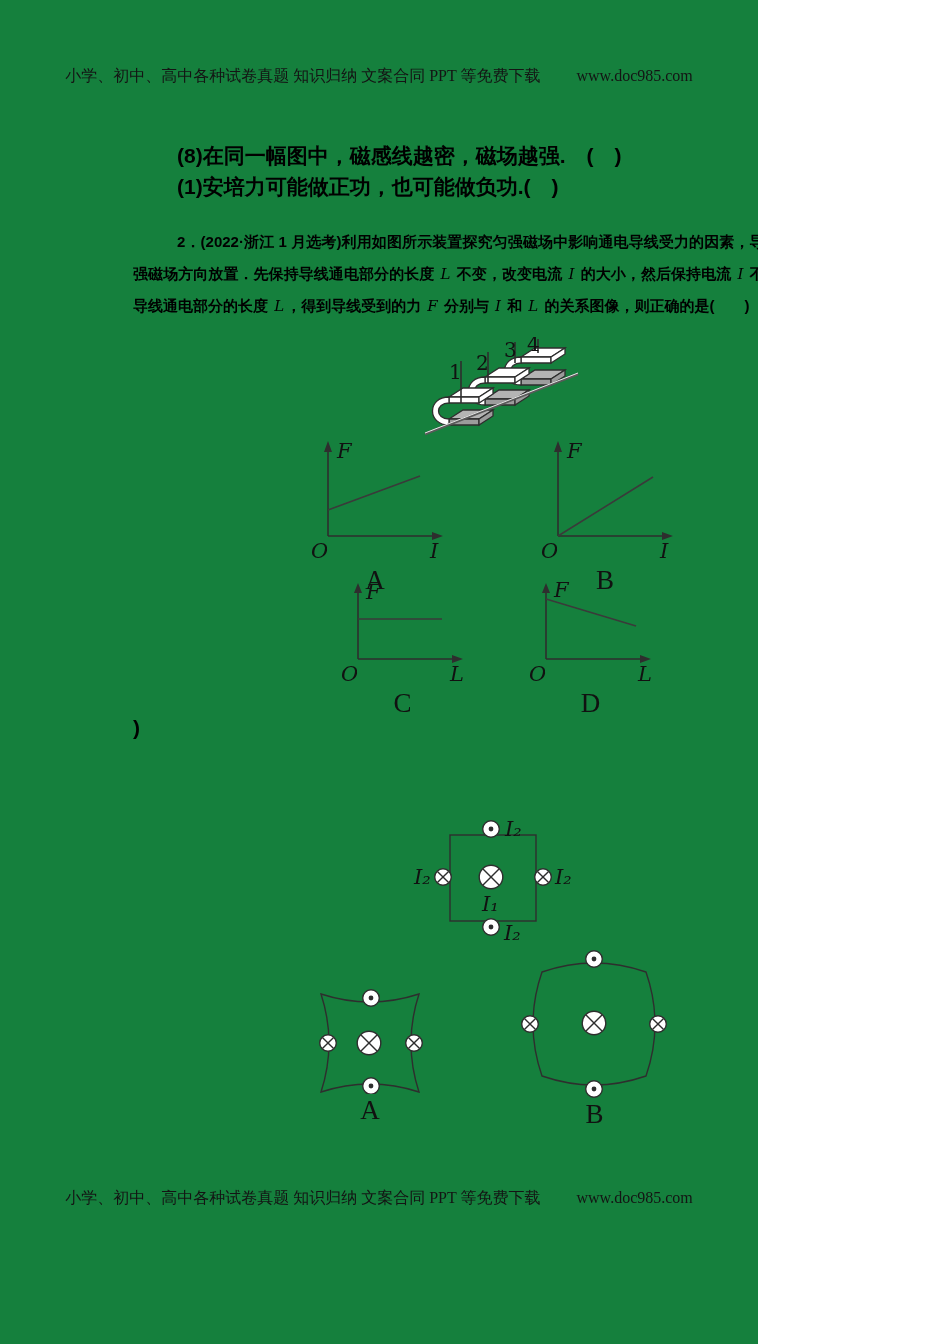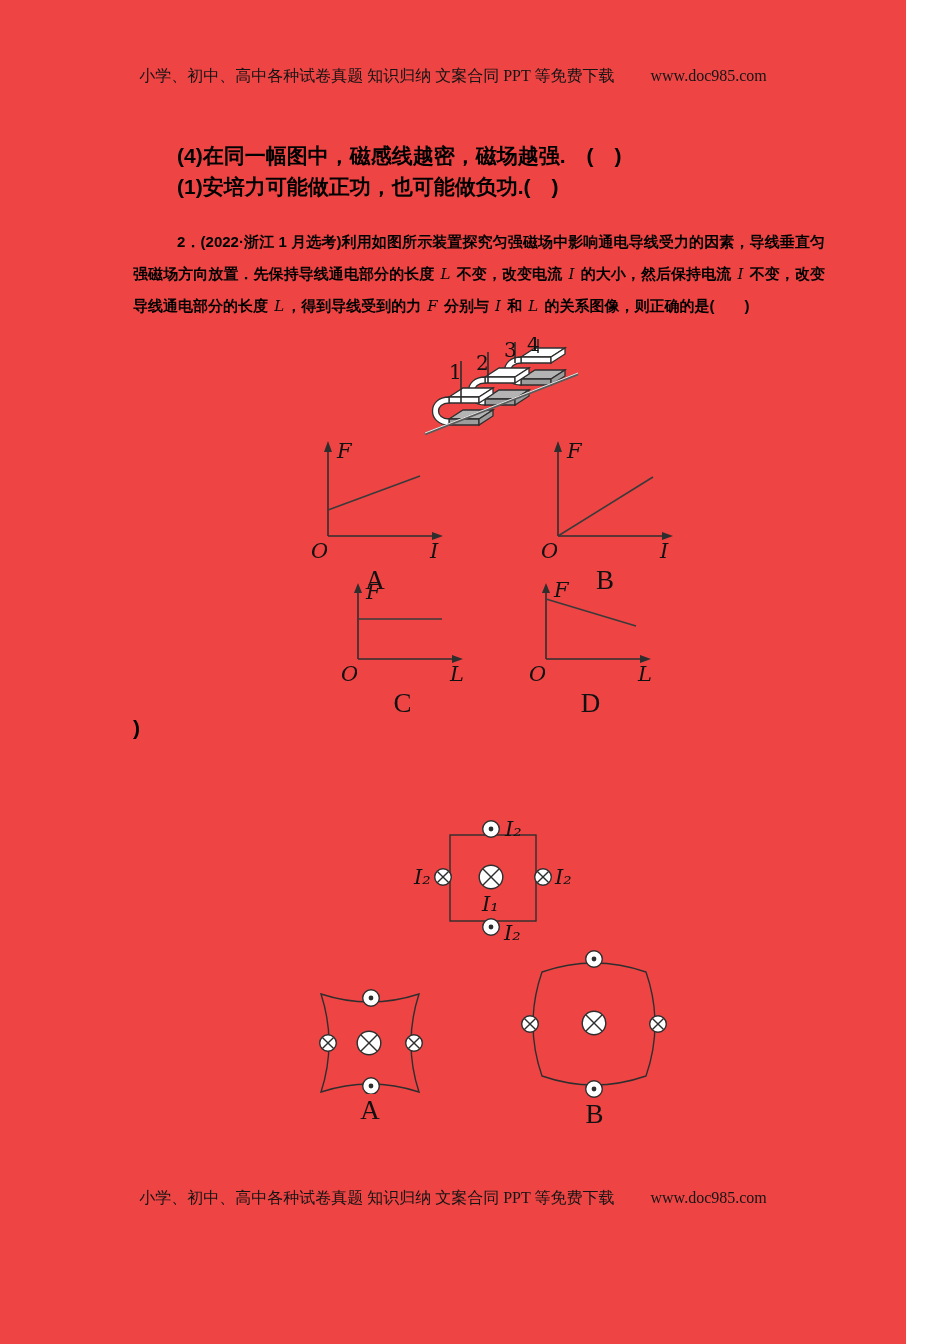--- a/index.html
+++ b/index.html
@@ -1,16 +1,16 @@
 <!DOCTYPE html>
 <html><head>
 <meta charset="utf-8">
 <style>
   html,body{margin:0;padding:0;background:#fff;}
-  .page{position:relative;width:906px;height:1344px;background:#ef4444;overflow:hidden;
+  .page{position:relative;width:758px;height:1344px;background:#15803d;overflow:hidden;
         font-family:"Liberation Sans",sans-serif;color:#000;}
   .watermark{position:absolute;left:0;width:100%;text-align:center;
              font-family:"Liberation Serif","DejaVu Serif",serif;font-size:16px;color:#141414;
              white-space:nowrap;}
   .wm-url{margin-left:36px;}
   .statements{position:absolute;left:133px;top:140px;width:700px;}
   .statements p{margin:0;font-weight:bold;font-size:21px;line-height:31px;text-indent:44px;}
   .para{position:absolute;left:133px;width:692px;font-weight:bold;font-size:15px;
         line-height:31.5px;text-align:justify;text-indent:44px;margin:0;}
   .q3wrap{position:absolute;left:133px;top:712px;width:692px;}
@@ -59,21 +59,21 @@
         <line class="symline" x1="8" y1="-8" x2="-8" y2="8"></line>
       </g>
     </defs>
   </svg>
 
   <div class="watermark" style="top:66px;">
     <span>小学、初中、高中各种试卷真题 知识归纳 文案合同 PPT 等免费下载</span><span class="wm-url">www.doc985.com</span>
   </div>
 
   <div class="statements">
-    <p>(4)在同一幅图中，磁感线越密，磁场越强.　(　)</p>
+    <p>(8)在同一幅图中，磁感线越密，磁场越强.　(　)</p>
     <p>(1)安培力可能做正功，也可能做负功.(　)</p>
   </div>
 
   <p class="para" style="top:226px;">2．(2022·浙江 1 月选考)利用如图所示装置探究匀强磁场中影响通电导线受力的因素，导线垂直匀强磁场方向放置．先保持导线通电部分的长度 <i class="var">L</i> 不变，改变电流 <i class="var">I</i> 的大小，然后保持电流 <i class="var">I</i> 不变，改变导线通电部分的长度 <i class="var">L</i>，得到导线受到的力 <i class="var">F</i> 分别与 <i class="var">I</i> 和 <i class="var">L</i> 的关系图像，则正确的是(　　)</p>
 
   <div class="figure" style="left:423px;top:337px;">
     <svg width="158" height="102" viewBox="0 0 158 102">
       <g transform="translate(74,8)">
         <path class="magplate-bot" d="M24,34 L54,34 L68,25 L38,25 Z"></path>
         <path class="magplate-bot2" d="M24,34 L54,34 L54,40 L24,40 Z"></path>

